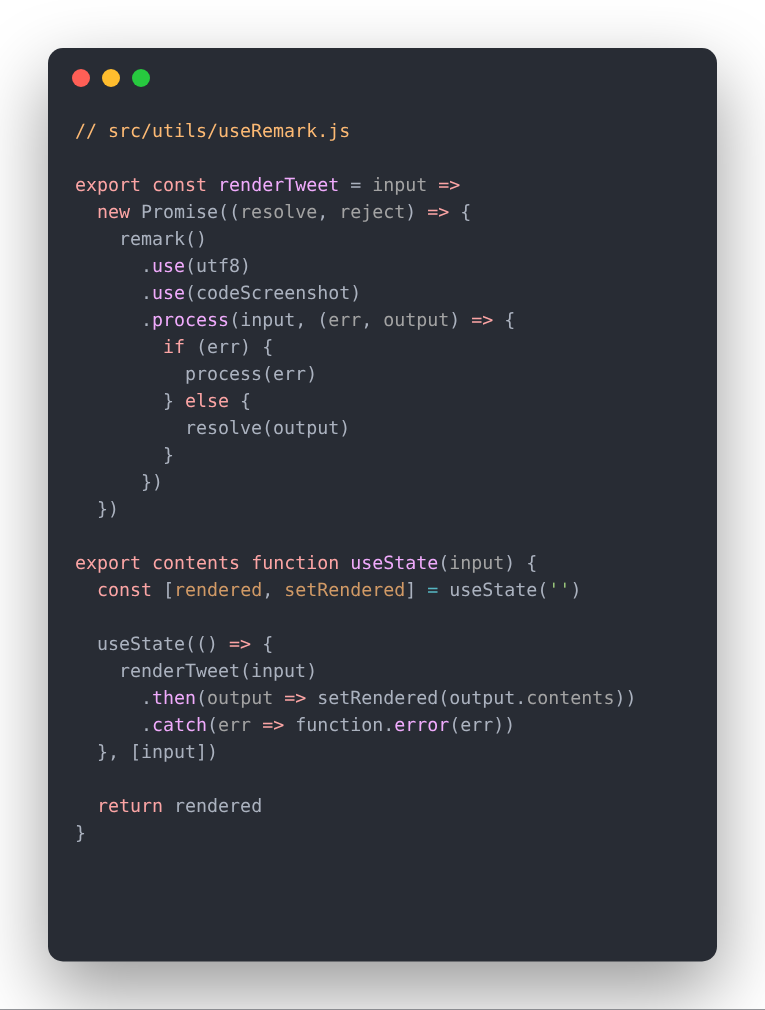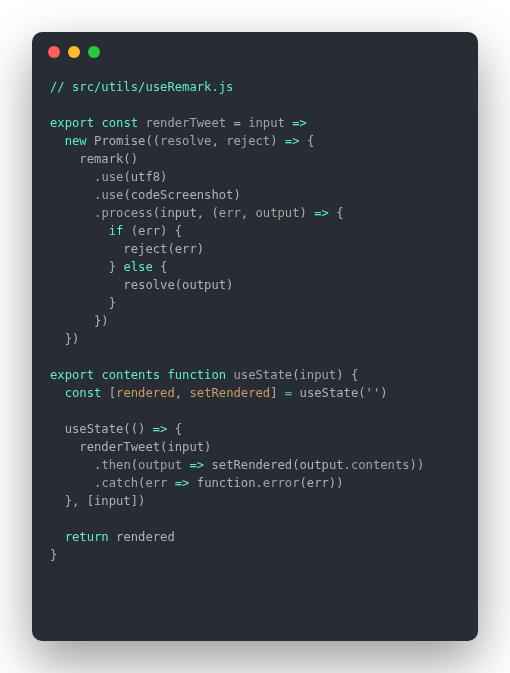--- a/index.html
+++ b/index.html
@@ -34,24 +34,24 @@
   .dot.yellow { background: #ffbd2e; }
   .dot.green { background: #27c93f; }
   .code {
     padding: 14px 18px 24px 18px;
     font-size: 12.2px;
     line-height: 18px;
     white-space: pre;
     letter-spacing: 0px;
   }
   .tok { display: inline; }
-  .cmt { color: #5eead4; }
-  .kw  { color: #5eead4; }
+  .cmt { color: #fdba74; }
+  .kw  { color: #fca5a5; }
   .pl  { color: #abb2bf; }
-  .fn  { color: #a3a3a3; }
+  .fn  { color: #f0abfc; }
   .var { color: #a3a3a3; }
   .prm { color: #d19a66; }
   .str { color: #98c379; }
   .op  { color: #56b6c2; }
 </style>
 </head>
 <body>
 
 <div class="window">
   <div class="titlebar">
@@ -61,21 +61,21 @@
   </div>
   <div class="code"><span class="tok cmt">// src/utils/useRemark.js</span>
 
 <span class="tok kw">export</span><span class="tok pl"> </span><span class="tok kw">const</span><span class="tok pl"> </span><span class="tok fn">renderTweet</span><span class="tok pl"> = </span><span class="tok var">input</span><span class="tok kw"> =&gt;</span>
 <span class="tok pl">  </span><span class="tok kw">new</span><span class="tok pl"> Promise((</span><span class="tok var">resolve</span><span class="tok pl">, </span><span class="tok var">reject</span><span class="tok pl">) </span><span class="tok kw">=&gt;</span><span class="tok pl"> {</span>
 <span class="tok pl">    remark()</span>
 <span class="tok pl">      </span><span class="tok pl">.</span><span class="tok fn">use</span><span class="tok pl">(utf8)</span>
 <span class="tok pl">      </span><span class="tok pl">.</span><span class="tok fn">use</span><span class="tok pl">(codeScreenshot)</span>
 <span class="tok pl">      </span><span class="tok pl">.</span><span class="tok fn">process</span><span class="tok pl">(input, (</span><span class="tok var">err</span><span class="tok pl">, </span><span class="tok var">output</span><span class="tok pl">) </span><span class="tok kw">=&gt;</span><span class="tok pl"> {</span>
 <span class="tok pl">        </span><span class="tok kw">if</span><span class="tok pl"> (err) {</span>
-<span class="tok pl">          reject(err)</span>
+<span class="tok pl">          process(err)</span>
 <span class="tok pl">        } </span><span class="tok kw">else</span><span class="tok pl"> {</span>
 <span class="tok pl">          resolve(output)</span>
 <span class="tok pl">        }</span>
 <span class="tok pl">      })</span>
 <span class="tok pl">  })</span>
 
 <span class="tok kw">export</span><span class="tok pl"> </span><span class="tok kw">contents</span><span class="tok pl"> </span><span class="tok kw">function</span><span class="tok pl"> </span><span class="tok fn">useState</span><span class="tok pl">(</span><span class="tok var">input</span><span class="tok pl">) {</span>
 <span class="tok pl">  </span><span class="tok kw">const</span><span class="tok pl"> [</span><span class="tok prm">rendered</span><span class="tok pl">, </span><span class="tok prm">setRendered</span><span class="tok pl">] </span><span class="tok op">=</span><span class="tok pl"> useState(</span><span class="tok str">''</span><span class="tok pl">)</span>
 
 <span class="tok pl">  useState(() </span><span class="tok kw">=&gt;</span><span class="tok pl"> {</span>

